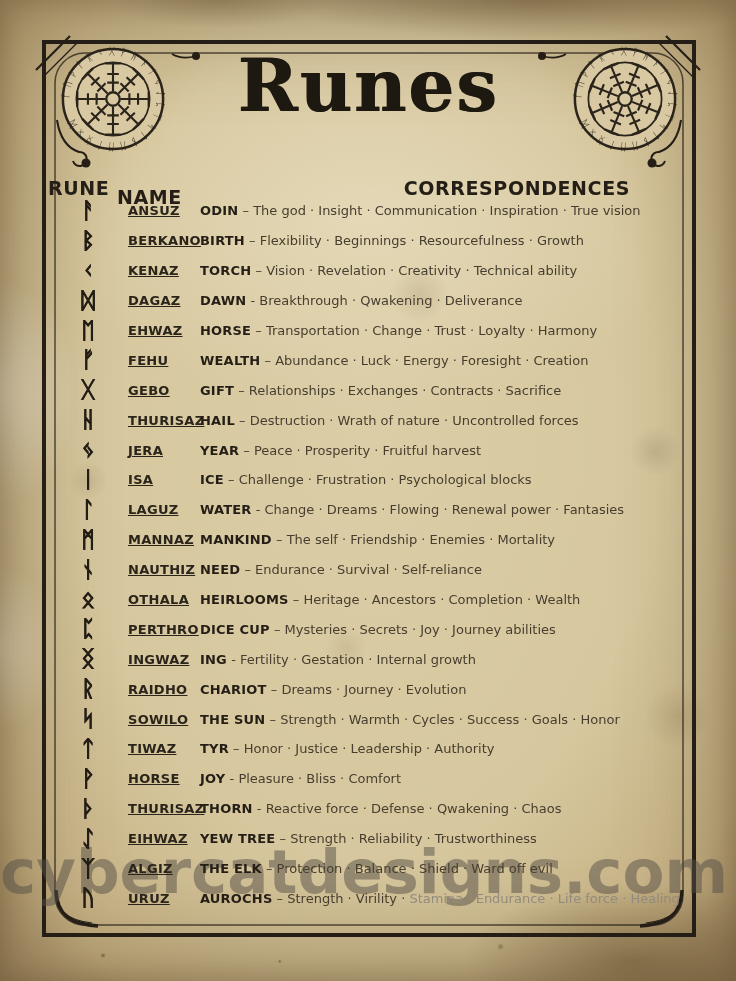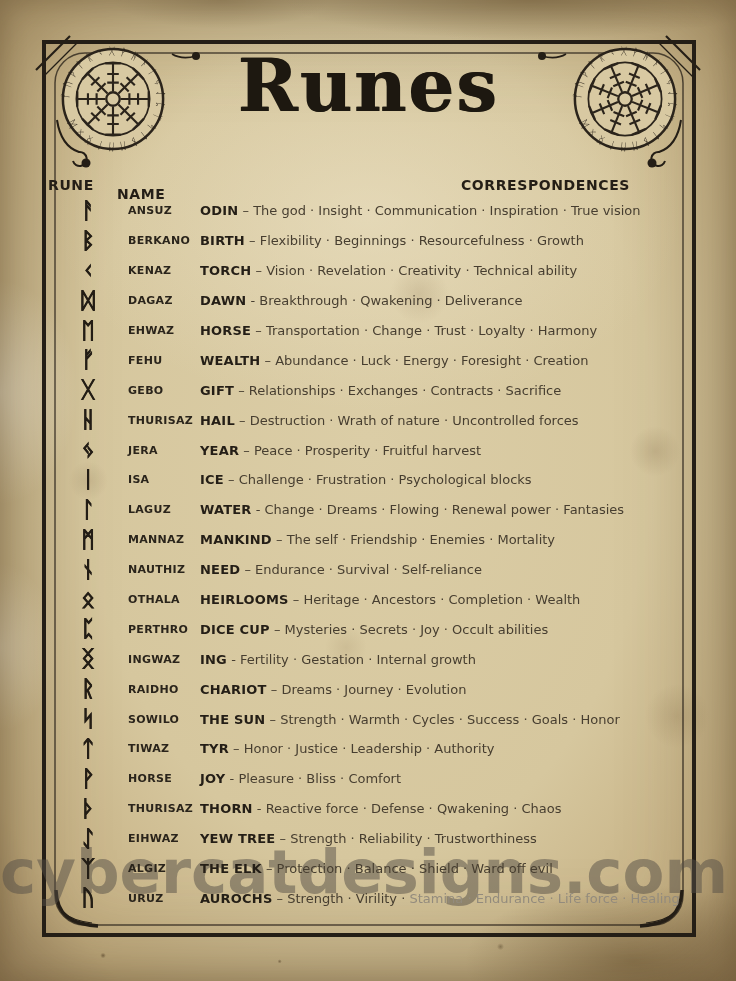--- a/index.html
+++ b/index.html
@@ -27,28 +27,28 @@
   .frame-svg{position:absolute;left:0;top:0;z-index:1;}
   .vegvisir{position:absolute;z-index:3;}
   .vegvisir.left{left:60px;top:46px;}
   .vegvisir.right{left:572px;top:46px;}
   .page-title{position:absolute;left:0;top:50px;width:736px;text-align:center;z-index:2;
     font-family:"DejaVu Serif",serif;font-weight:bold;font-size:72px;line-height:1;
     color:#1d1810;letter-spacing:2px;text-shadow:1px 0 0 #1d1810;}
   .watermark{position:absolute;left:0;top:836px;width:708px;text-align:right;z-index:2;
     font-weight:bold;font-size:61px;letter-spacing:0px;color:rgba(84,78,69,.5);white-space:nowrap;}
   .rune-table{position:absolute;left:48px;top:168px;width:650px;z-index:4;}
-  .thead{position:relative;height:28px;font-weight:bold;font-size:14px;color:#241e16;letter-spacing:.6px;}
+  .thead{position:relative;height:28px;font-weight:bold;font-size:19px;color:#241e16;letter-spacing:.6px;}
   .thead .h-rune{position:absolute;left:0;top:9px;}
   .thead .h-name{position:absolute;left:69px;top:18px;}
   .thead .h-corr{position:absolute;left:152px;top:9px;width:430px;text-align:right;}
   .row{display:flex;align-items:center;height:29.9px;}
   .cell-glyph{width:80px;text-align:center;font-size:22px;font-weight:bold;color:#231d15;
     font-family:"DejaVu Sans",sans-serif;-webkit-text-stroke:.5px #231d15;line-height:1;}
-  .cell-name{width:72px;font-size:11px;font-weight:bold;letter-spacing:.3px;color:#2a241b;}
+  .cell-name{width:72px;font-size:13px;font-weight:bold;letter-spacing:.3px;color:#2a241b;text-decoration:underline;}
   .cell-corr{flex:1;font-size:13px;color:#473e30;white-space:nowrap;}
   .kw{color:#241e16;font-weight:bold;letter-spacing:.2px;}
   .rest{color:#473e30;}
   .faded{color:#93followup8b7d;}
   .faded{color:#938b7d;}
   .ink{stroke:#2b241b;fill:none;}
 </style>
 </head>
 <body>
 
@@ -221,21 +221,21 @@
 
   <div class="row">
     <span class="cell-glyph">ᛟ</span>
     <span class="cell-name">OTHALA</span>
     <span class="cell-corr"><b class="kw">HEIRLOOMS</b> <span class="rest">– Heritage · Ancestors · Completion · Wealth</span><span class="faded"></span></span>
   </div>
 
   <div class="row">
     <span class="cell-glyph">ᛈ</span>
     <span class="cell-name">PERTHRO</span>
-    <span class="cell-corr"><b class="kw">DICE CUP</b> <span class="rest">– Mysteries · Secrets · Joy · Occult abilities</span><span class="faded"></span></span>
+    <span class="cell-corr"><b class="kw">DICE CUP</b> <span class="rest">– Mysteries · Secrets · Joy · Journey abilities</span><span class="faded"></span></span>
   </div>
 
   <div class="row">
     <span class="cell-glyph">ᛝ</span>
     <span class="cell-name">INGWAZ</span>
     <span class="cell-corr"><b class="kw">ING</b> <span class="rest">- Fertility · Gestation · Internal growth</span><span class="faded"></span></span>
   </div>
 
   <div class="row">
     <span class="cell-glyph">ᚱ</span>

